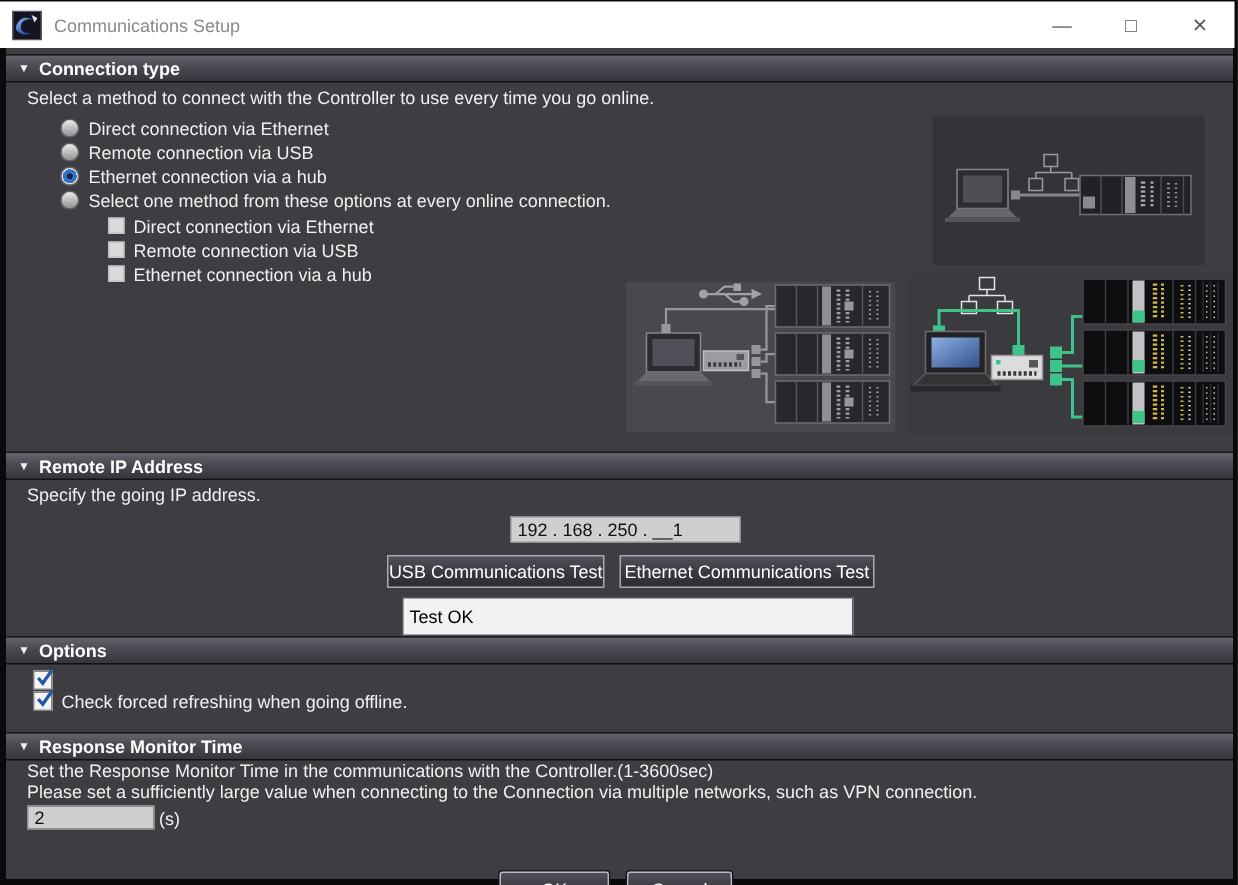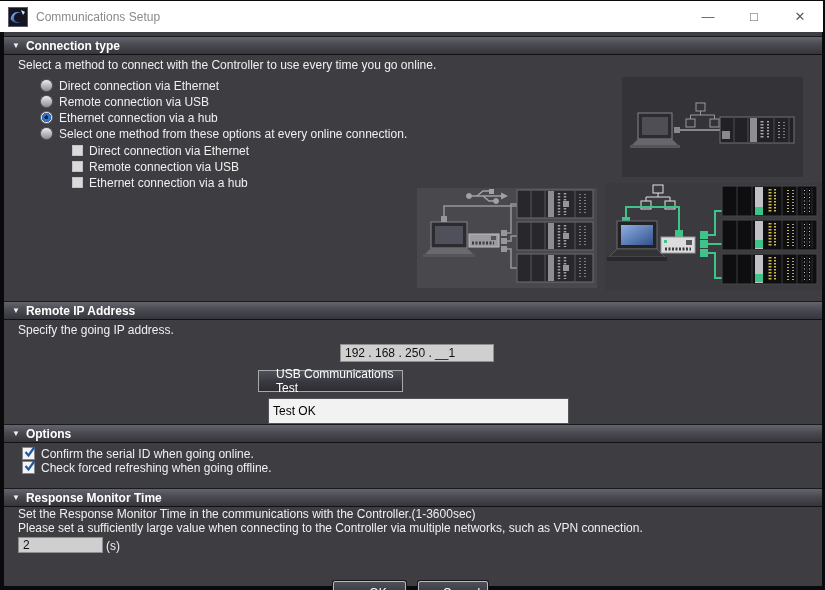--- a/index.html
+++ b/index.html
@@ -40,21 +40,21 @@
   .cb{width:13px;height:13px;background:#f4f4f4;border:1px solid #85858a;position:relative;flex:0 0 auto;}
   .cb svg{position:absolute;left:0px;top:-3px;overflow:visible;}
   .subcb{width:11px;height:11px;background:#dadada;border:1px solid #c2c2c6;flex:0 0 auto;}
   
   .field{background:#cfcfcf;border:1px solid #8f8f93;font:12px "Liberation Sans",sans-serif;
     color:#111;padding:0 4px;}
   .result-field{background:#f2f2f2;border:1px solid #55555a;font:12px "Liberation Sans",sans-serif;
     color:#000;padding:12px 4px;}
   .darkbtn{background:linear-gradient(180deg,#50505a 0%,#3a3a42 50%,#2c2c32 100%);
     border:1px solid #a9a9ad;color:#ffffff;font:12px "Liberation Sans",sans-serif;
-    display:flex;align-items:center;justify-content:center;cursor:default;padding-left:17px;}
+    display:flex;align-items:center;justify-content:center;cursor:default;}
   .footbtn{border-radius:2px;border:1px solid #b9b9bd;box-shadow:0 0 0 1px #17171a;margin-top:20px;}
   .diagram{display:block;}
 </style>
 </head>
 <body>
 
 <div class="window">
 
   <div class="abs titlebar">
     <svg class="app-icon" viewBox="0 0 20 20">
@@ -252,51 +252,51 @@
 
   <div class="abs sec-header" style="top:301px;">
     <span class="tri">▼</span>
     <span>Remote IP Address</span>
   </div>
   <div class="abs lbl" style="left:18px;top:323px;">Specify the going IP address.</div>
 
   <input class="abs field" style="left: 340px; top: 344px; width: 154px; height: 18px;" value="192 . 168 . 250 . __1">
 
   <div class="abs darkbtn" style="left:258px;top:370px;width:145px;height:22px;">USB Communications Test</div>
+  <div class="abs darkbtn" style="left:413px;top:370px;width:170px;height:22px;">Ethernet Communications Test</div>
 
   <input class="abs result-field" style="left: 268px; top: 398px; width: 301px; height: 17px;" readonly="" value="Test OK">
 
   <div class="abs sec-header" style="top:424px;">
     <span class="tri">▼</span>
     <span>Options</span>
   </div>
 
   <div class="abs ctl-row" style="left:22px;top:446px;">
     <span class="cb">
       <svg width="14" height="14" viewBox="0 0 14 14">
           <path d="M2.5 7 L5.5 10.5 L11.5 2" stroke="#2458a6" stroke-width="2.2" fill="none"></path>
         </svg>
     </span>
-    <span class="lbl">Confirm the serial ID when going online.</span>
   </div>
   <div class="abs ctl-row" style="left:22px;top:460px;">
     <span class="cb">
       <svg width="14" height="14" viewBox="0 0 14 14">
           <path d="M2.5 7 L5.5 10.5 L11.5 2" stroke="#2458a6" stroke-width="2.2" fill="none"></path>
         </svg>
     </span>
     <span class="lbl">Check forced refreshing when going offline.</span>
   </div>
 
   <div class="abs sec-header" style="top:488px;">
     <span class="tri">▼</span>
     <span>Response Monitor Time</span>
   </div>
   <div class="abs lbl" style="left:18px;top:507px;">Set the Response Monitor Time in the communications with the Controller.(1-3600sec)</div>
-  <div class="abs lbl" style="left:18px;top:521px;">Please set a sufficiently large value when connecting to the Controller via multiple networks, such as VPN connection.</div>
+  <div class="abs lbl" style="left:18px;top:521px;">Please set a sufficiently large value when connecting to the Connection via multiple networks, such as VPN connection.</div>
 
   <input class="abs field" style="left: 18px; top: 537px; width: 85px; height: 16px;" value="2">
   <span class="abs lbl" style="left:106px;top:539px;">(s)</span>
 
   <div class="abs darkbtn footbtn" style="left:333px;top:561px;width:73px;height:23px;">OK</div>
   <div class="abs darkbtn footbtn" style="left:418px;top:561px;width:70px;height:23px;">Cancel</div>
 
 </div>
 
 </body></html>

